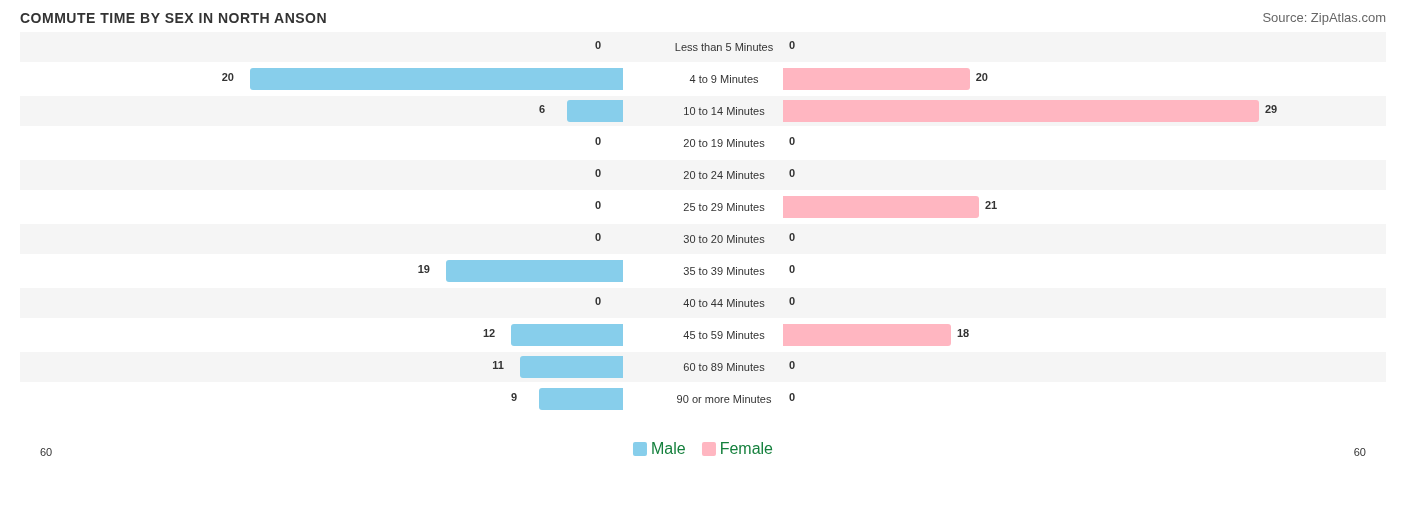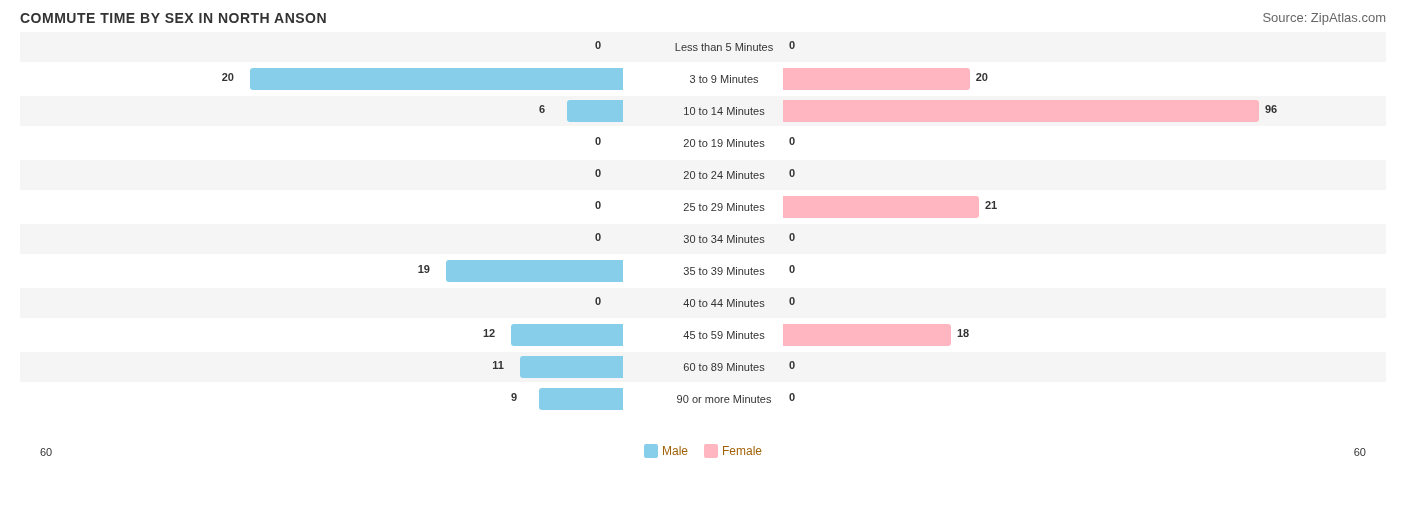--- a/index.html
+++ b/index.html
@@ -107,22 +107,22 @@
       color: #333;
     }
     .legend {
       position: absolute;
       bottom: -22px;
       left: 50%;
       transform: translateX(-50%);
       display: flex;
       align-items: center;
       gap: 16px;
-      font-size: 12px;
-      color: #a16207;
+      font-size: 16px;
+      color: #15803d;
     }
     .legend-item {
       display: flex;
       align-items: center;
       gap: 4px;
     }
     .legend-box {
       width: 14px;
       height: 14px;
       border-radius: 2px;
@@ -134,51 +134,51 @@
 <div class="chart-container">
   <div class="chart-title">COMMUTE TIME BY SEX IN NORTH ANSON</div>
   <div class="source">Source: ZipAtlas.com</div>
   <div class="chart-area" id="chart-area">
   <div class="row">
         <div class="label">Less than 5 Minutes</div>
         <div class="value-left" style="right: auto; left: 575px;">0</div>
         <div class="value-right" style="left: 769px;">0</div>
       </div>
       <div class="row">
-        <div class="label">3 to 9 Minutes</div>
+        <div class="label">4 to 9 Minutes</div>
         <div class="bar-left" style="width: 373.333px;"></div>
         <div class="bar-right" style="width: 186.667px;"></div>
         <div class="value-left" style="right: auto; left: 201.667px;">20</div>
         <div class="value-right" style="left: 955.667px;">20</div>
       </div>
       <div class="row">
         <div class="label">10 to 14 Minutes</div>
         <div class="bar-left" style="width: 56px;"></div>
         <div class="bar-right" style="width: 476px;"></div>
         <div class="value-left" style="right: auto; left: 519px;">6</div>
-        <div class="value-right" style="left: 1245px;">96</div>
+        <div class="value-right" style="left: 1245px;">29</div>
       </div>
       <div class="row">
         <div class="label">20 to 19 Minutes</div>
         <div class="value-left" style="right: auto; left: 575px;">0</div>
         <div class="value-right" style="left: 769px;">0</div>
       </div>
       <div class="row">
         <div class="label">20 to 24 Minutes</div>
         <div class="value-left" style="right: auto; left: 575px;">0</div>
         <div class="value-right" style="left: 769px;">0</div>
       </div>
       <div class="row">
         <div class="label">25 to 29 Minutes</div>
         <div class="bar-right" style="width: 196px;"></div>
         <div class="value-left" style="right: auto; left: 575px;">0</div>
         <div class="value-right" style="left: 965px; text-align: center;">21</div>
       </div>
       <div class="row">
-        <div class="label">30 to 34 Minutes</div>
+        <div class="label">30 to 20 Minutes</div>
         <div class="value-left" style="right: auto; left: 575px;">0</div>
         <div class="value-right" style="left: 769px;">0</div>
       </div>
       <div class="row">
         <div class="label">35 to 39 Minutes</div>
         <div class="bar-left" style="width: 177.333px;"></div>
         <div class="value-left" style="right: auto; left: 397.667px;">19</div>
         <div class="value-right" style="left: 769px;">0</div>
       </div>
       <div class="row">

